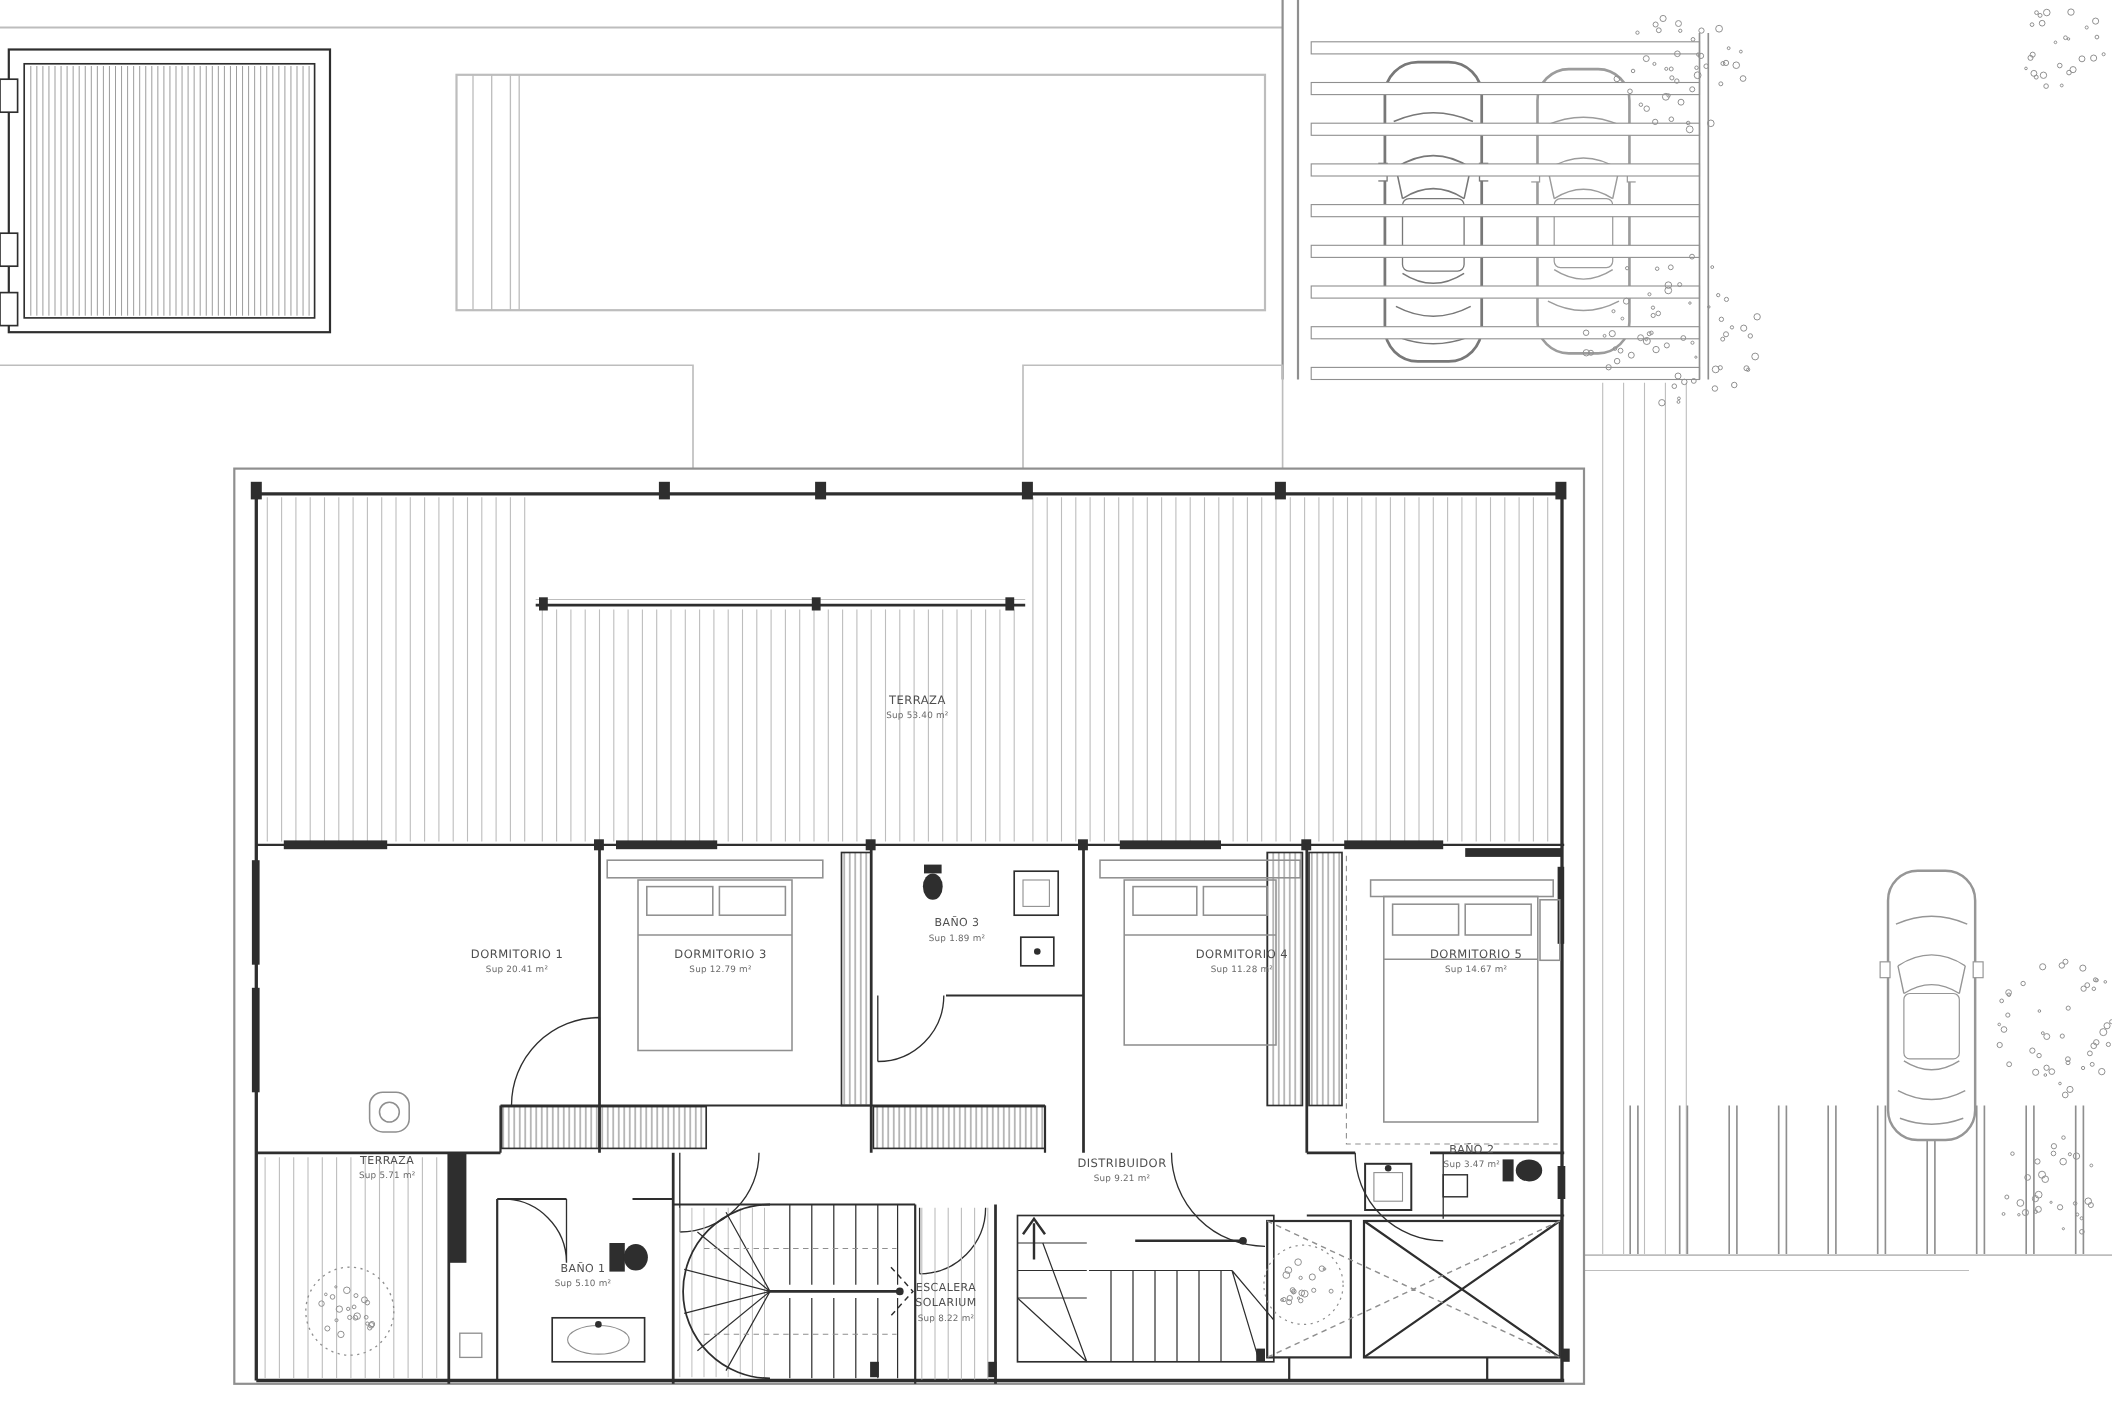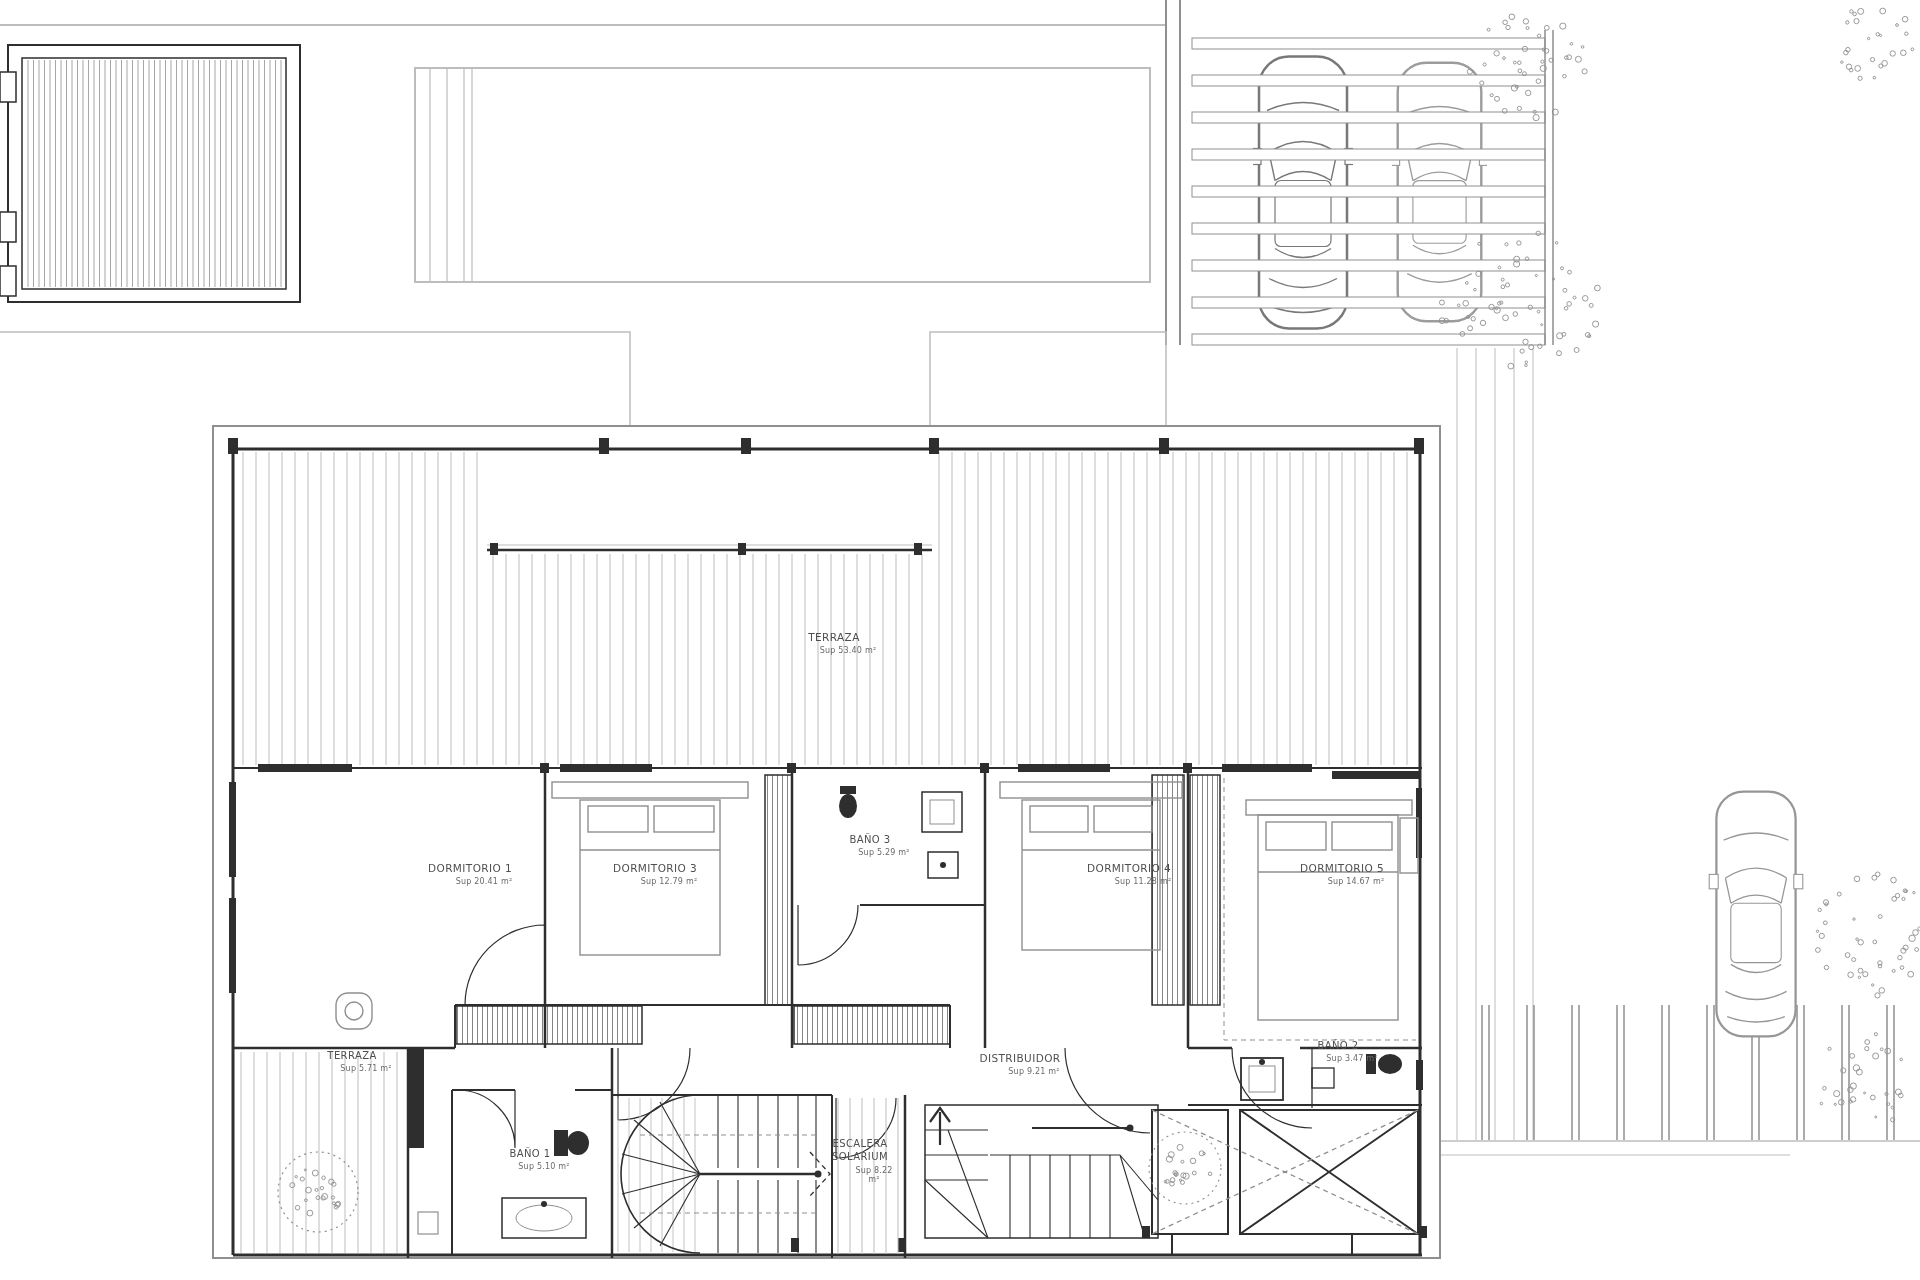--- a/index.html
+++ b/index.html
@@ -13,23 +13,23 @@
   svg .cm{stroke:var(--mid);}
   svg .cl{stroke:var(--light);}
   svg .fb{fill:var(--ink);}
   svg .fw{fill:#ffffff;}
   svg .fn{fill:none;}
   svg .da{stroke-dasharray:5 4;}
   svg .db{stroke-dasharray:2 4;}
   .room-label{position:absolute;transform:translateX(-50%);text-align:center;color:var(--text);
               white-space:nowrap;pointer-events:none;}
   .room-label .rn{font-size:10.5px;letter-spacing:.4px;}
-  .room-label .ra{font-size:8px;color:var(--text2);margin-top:3px;letter-spacing:.2px;padding-left:28px;}
+  .room-label .ra{font-size:8px;color:var(--text2);margin-top:3px;letter-spacing:.2px;}
   .room-label.small .rn{font-size:10px;}
-  .room-label.wrap{white-space:normal;width:70px;}
+  .room-label.wrap{white-space:normal;width:70px;margin-top:28px;}
   .room-label.wrap .rn{line-height:1.25;}
 </style>
 </head>
 <body>
 
 <div id="stage">
 
 <svg id="plan" width="1920" height="1280" viewBox="0 0 1920 1280">
   <defs>
     <symbol id="car-top" viewBox="0 0 100 280">
@@ -763,21 +763,21 @@
   <div class="room-label" style="left:470px;top:862px">
     <div class="rn">DORMITORIO 1</div>
     <div class="ra">Sup 20.41 m²</div>
   </div>
   <div class="room-label" style="left:655px;top:862px">
     <div class="rn">DORMITORIO 3</div>
     <div class="ra">Sup 12.79 m²</div>
   </div>
   <div class="room-label small" style="left:870px;top:834px">
     <div class="rn">BAÑO 3</div>
-    <div class="ra">Sup 5.29 m²</div>
+    <div class="ra">Sup 1.89 m²</div>
   </div>
   <div class="room-label" style="left:1129px;top:862px">
     <div class="rn">DORMITORIO 4</div>
     <div class="ra">Sup 11.28 m²</div>
   </div>
   <div class="room-label" style="left:1342px;top:862px">
     <div class="rn">DORMITORIO 5</div>
     <div class="ra">Sup 14.67 m²</div>
   </div>
   <div class="room-label" style="left:1020px;top:1052px">

